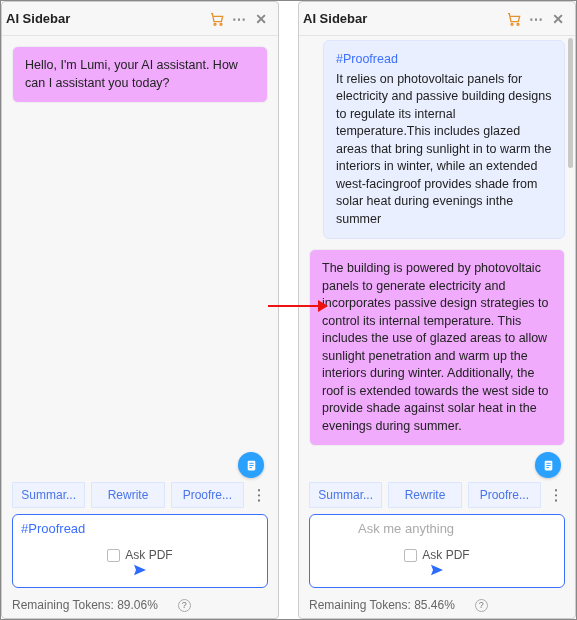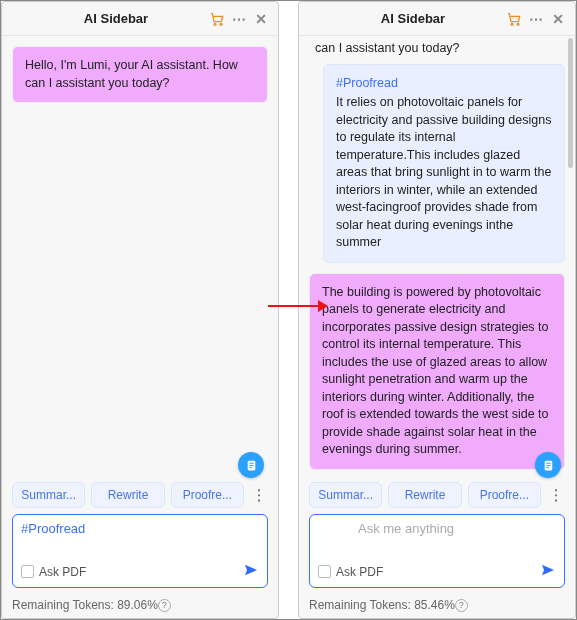--- a/index.html
+++ b/index.html
@@ -23,26 +23,25 @@
     display: flex;
     flex-direction: column;
     position: relative;
   }
   .panel.left { margin:0; }
   .panel.right { margin-left: 19px; }
   .header {
     height: 34px;
     display: flex;
     align-items: center;
-    padding: 0 6px 0 24px;
+    padding: 0 6px 0 4px;
     border-bottom: 1px solid #e4e4e4;
     font-weight: 600;
     font-size: 13px;
     color: #222;
-    text-align: center;
   }
   .header .title { flex: 1; }
   .header .hicon {
     width: 22px; height: 22px;
     display: flex; align-items: center; justify-content: center;
     color: #888; cursor: pointer; font-size: 14px;
   }
   .header .cart { color: #e7912c; }
   .content {
     flex: 1;
@@ -89,21 +88,21 @@
     display: flex;
     gap: 6px;
     padding: 0 10px 6px 10px;
     align-items: center;
   }
   .chip {
     flex: 1;
     background: #eef3ff;
     border: 1px solid #dbe5fb;
     color: #4a74e8;
-    border-radius: 6px;
+    border-radius: 1px;
     font-size: 12px;
     text-align: center;
     padding: 5px 4px;
     overflow: hidden; white-space: nowrap; text-overflow: ellipsis;
     cursor: pointer;
   }
   .chips .more {
     width: 18px; flex: none;
     text-align: center; color: #555; cursor: pointer;
     font-size: 15px;
@@ -120,33 +119,33 @@
   .inputbox .text {
     font-size: 13px;
     color: #3b6fff;
     min-height: 18px;
   }
   .inputbox .placeholder { color: #aaa; margin-left: 40px; }
   .inputbox .bottomrow {
     position: absolute;
     left: 8px; right: 8px; bottom: 6px;
     display: flex; align-items: center; justify-content: space-between;
-    font-size: 12px; color: #555;
+    font-size: 12px; color: #555; flex-direction: column;
   }
   .askpdf { display: flex; align-items: center; gap: 5px; }
   .askpdf .box {
     width: 13px; height: 13px;
     border: 1px solid #bbb; border-radius: 2px; background: #fff;
   }
   .send { color: #2d6bff; font-size: 15px; cursor: pointer; }
   .footer {
     font-size: 12px;
     color: #666;
     padding: 4px 10px 6px 10px;
-    display: flex; align-items: center; gap: 0;
+    display: flex; align-items: center; gap: 20px;
   }
   .qmark {
     display: inline-flex; width: 13px; height: 13px;
     border: 1px solid #aaa; border-radius: 50%;
     align-items: center; justify-content: center;
     font-size: 9px; color: #777;
   }
   .arrow {
     position: absolute;
     left: 265px;
@@ -229,21 +228,20 @@
           <circle cx="9" cy="20" r="1.5"></circle>
           <circle cx="18" cy="20" r="1.5"></circle>
           <path d="M3 4h2l2.5 12h11l2-8H7"></path>
         </svg>
     </span>
     <span class="hicon">⋯</span>
     <span class="hicon">✕</span>
   </div>
 
   <div class="content" style="padding-top:4px;">
-    <div class="partial">can I assistant you today?</div>
 
     <div class="msg user">
       <div class="tag">#Proofread</div>
       <span>It relies on photovoltaic panels for electricity and passive building designs to regulate its internal temperature.This includes glazed areas that bring sunlight in to warm the interiors in winter, while an extended west-facingroof provides shade from solar heat during evenings inthe summer</span>
     </div>
 
     <div class="msg">
       <span>The building is powered by photovoltaic panels to generate electricity and incorporates passive design strategies to control its internal temperature. This includes the use of glazed areas to allow sunlight penetration and warm up the interiors during winter. Additionally, the roof is extended towards the west side to provide shade against solar heat in the evenings during summer.</span>
     </div>
   </div>

